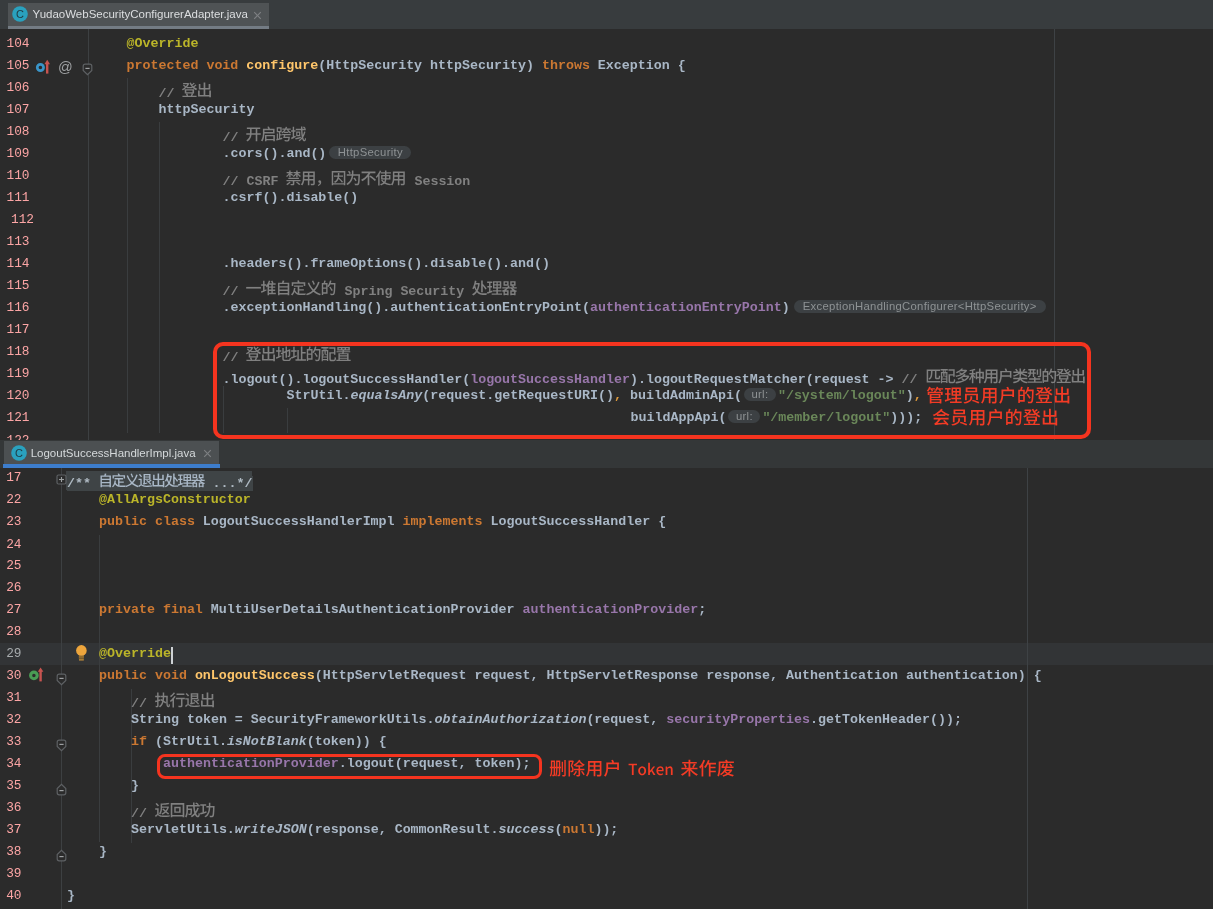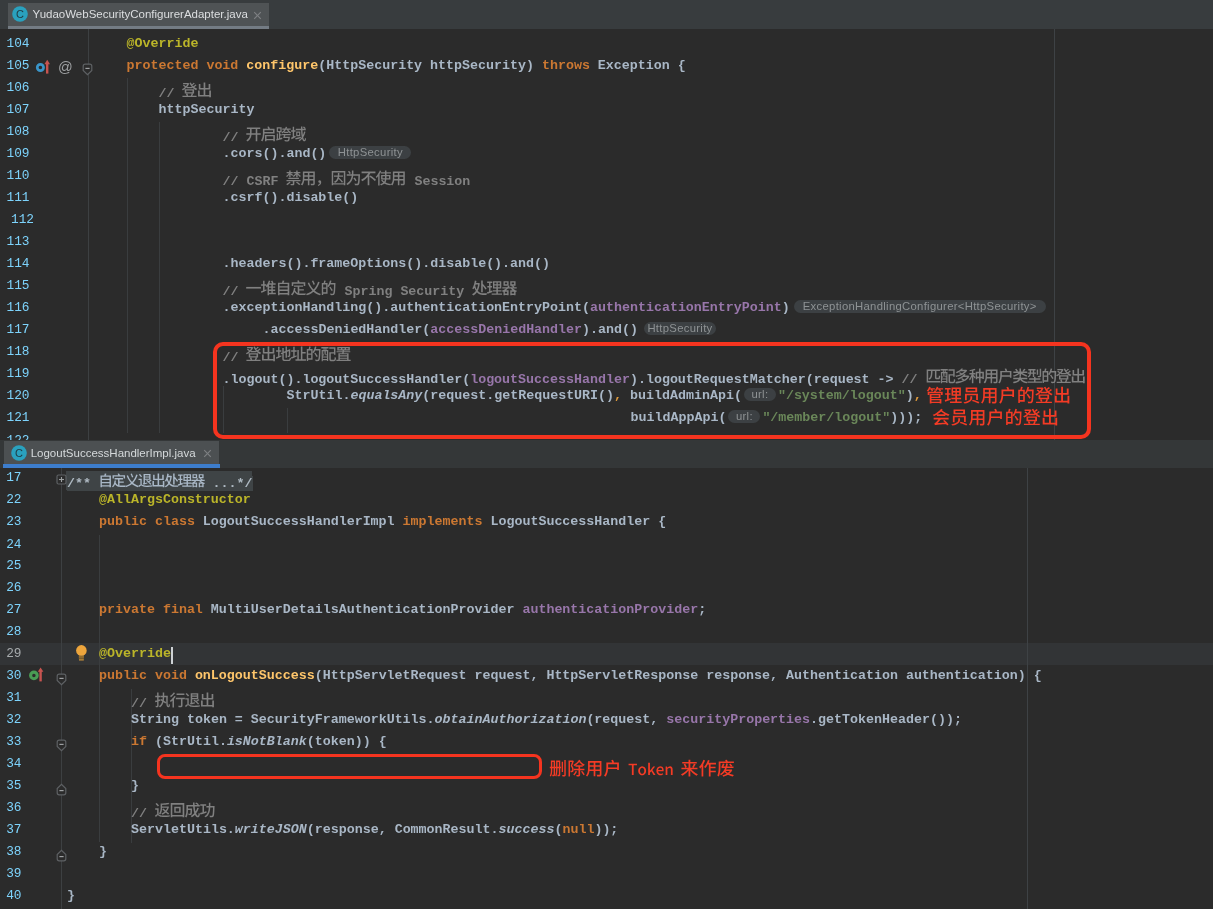--- a/index.html
+++ b/index.html
@@ -1,16 +1,16 @@
 <!DOCTYPE html>
 <html><head><meta charset="utf-8"><style>
 html,body{margin:0;padding:0;background:#2b2b2b;width:1213px;height:909px;overflow:hidden}
 #root{position:absolute;width:1213px;height:909px;font-family:"Liberation Mono",monospace;font-size:13.328px}
 .cl{position:absolute;height:22px;line-height:16.5px;white-space:pre;color:#A9B7C6;font-weight:bold}
-.ln,.lnb{position:absolute;height:22px;line-height:16.5px;text-align:right;color:#7dd3fc;font-size:12.8px}
+.ln,.lnb{position:absolute;height:22px;line-height:16.5px;text-align:right;color:#fca5a5;font-size:12.8px}
 .lnb{color:#A7ABAD}
 .d{color:#A9B7C6}.k{color:#CC7832}.an{color:#BBB529}.m{color:#FFC66B}.s{color:#6A8759}
 .c{color:#808080}.f{color:#9876AA}.o{color:#DF9A3C}
 .si{font-style:italic}.fi{color:#9876AA;font-style:italic}
 .fold{background:#3F4446;color:#AFBAC3}
 .cj{display:inline-block}
 .pill{display:inline-block;height:13.5px;line-height:13.5px;border-radius:7px;background:#3C4043;
  color:#8E9294;font-family:"Liberation Sans",sans-serif;font-size:11.3px;text-align:center;font-weight:normal;
  vertical-align:1px;letter-spacing:0.3px}
 .vline{position:absolute;width:1px}
@@ -82,21 +82,20 @@
           <use href="#g81ea" transform="translate(29.50,16) scale(0.01600,-0.01600)"></use>
           <use href="#g5b9a" transform="translate(44.50,16) scale(0.01600,-0.01600)"></use>
           <use href="#g4e49" transform="translate(59.50,16) scale(0.01600,-0.01600)"></use>
           <use href="#g7684" transform="translate(74.50,16) scale(0.01600,-0.01600)"></use>
         </svg> Spring Security <svg class="cj" style="vertical-align:-3.4px" width="45.00" height="20" viewBox="0 0 45.00 20" fill="#808080">
           <use href="#g5904" transform="translate(-0.50,16) scale(0.01600,-0.01600)"></use>
           <use href="#g7406" transform="translate(14.50,16) scale(0.01600,-0.01600)"></use>
           <use href="#g5668" transform="translate(29.50,16) scale(0.01600,-0.01600)"></use>
         </svg></span></div>
     <div class="cl" style="left:222.5px;top:299.90px"><span class="d">.exceptionHandling().authenticationEntryPoint(</span><span class="f">authenticationEntryPoint</span><span class="d">)</span><span class="pill" style="width:252px;margin-left:4px;margin-right:0px">ExceptionHandlingConfigurer&lt;HttpSecurity&gt;</span></div>
-    <div class="cl" style="left:262.5px;top:321.90px"><span class="d">.accessDeniedHandler(</span><span class="f">accessDeniedHandler</span><span class="d">).and()</span><span class="pill" style="width:72px;margin-left:6px;margin-right:0px">HttpSecurity</span></div>
     <div class="cl" style="left:222.5px;top:343.90px"><span class="c">// <svg class="cj" style="vertical-align:-3.4px" width="105.00" height="20" viewBox="0 0 105.00 20" fill="#808080">
           <use href="#g767b" transform="translate(-0.50,16) scale(0.01600,-0.01600)"></use>
           <use href="#g51fa" transform="translate(14.50,16) scale(0.01600,-0.01600)"></use>
           <use href="#g5730" transform="translate(29.50,16) scale(0.01600,-0.01600)"></use>
           <use href="#g5740" transform="translate(44.50,16) scale(0.01600,-0.01600)"></use>
           <use href="#g7684" transform="translate(59.50,16) scale(0.01600,-0.01600)"></use>
           <use href="#g914d" transform="translate(74.50,16) scale(0.01600,-0.01600)"></use>
           <use href="#g7f6e" transform="translate(89.50,16) scale(0.01600,-0.01600)"></use>
         </svg></span></div>
     <div class="cl" style="left:222.5px;top:365.90px"><span class="d">.logout().logoutSuccessHandler(</span><span class="f">logoutSuccessHandler</span><span class="d">).logoutRequestMatcher(request -&gt; </span><span class="c">// <svg class="cj" style="vertical-align:-3.4px" width="159.50" height="20" viewBox="0 0 159.50 20" fill="#808080">
@@ -150,20 +149,21 @@
     <div class="cl" style="left:99.0px;top:646.40px"><span class="an">@Override</span></div>
     <div class="cl" style="left:99.0px;top:668.40px"><span class="k">public void </span><span class="m">onLogoutSuccess</span><span class="d">(HttpServletRequest request, HttpServletResponse response, Authentication authentication) {</span></div>
     <div class="cl" style="left:131.0px;top:690.40px"><span class="c">// <svg class="cj" style="vertical-align:-3.4px" width="60.00" height="20" viewBox="0 0 60.00 20" fill="#808080">
           <use href="#g6267" transform="translate(-0.50,16) scale(0.01600,-0.01600)"></use>
           <use href="#g884c" transform="translate(14.50,16) scale(0.01600,-0.01600)"></use>
           <use href="#g9000" transform="translate(29.50,16) scale(0.01600,-0.01600)"></use>
           <use href="#g51fa" transform="translate(44.50,16) scale(0.01600,-0.01600)"></use>
         </svg></span></div>
     <div class="cl" style="left:131.0px;top:712.40px"><span class="d">String token = SecurityFrameworkUtils.</span><span class="si">obtainAuthorization</span><span class="d">(request, </span><span class="f">securityProperties</span><span class="d">.getTokenHeader());</span></div>
     <div class="cl" style="left:131.0px;top:734.40px"><span class="k">if</span><span class="d"> (StrUtil.</span><span class="si">isNotBlank</span><span class="d">(token)) {</span></div>
+    <div class="cl" style="left:163.0px;top:756.40px"><span class="f">authenticationProvider</span><span class="d">.logout(request, token);</span></div>
     <div class="cl" style="left:131.0px;top:778.40px"><span class="d">}</span></div>
     <div class="cl" style="left:131.0px;top:800.40px"><span class="c">// <svg class="cj" style="vertical-align:-3.4px" width="60.00" height="20" viewBox="0 0 60.00 20" fill="#808080">
           <use href="#g8fd4" transform="translate(-0.50,16) scale(0.01600,-0.01600)"></use>
           <use href="#g56de" transform="translate(14.50,16) scale(0.01600,-0.01600)"></use>
           <use href="#g6210" transform="translate(29.50,16) scale(0.01600,-0.01600)"></use>
           <use href="#g529f" transform="translate(44.50,16) scale(0.01600,-0.01600)"></use>
         </svg></span></div>
     <div class="cl" style="left:131.0px;top:822.40px"><span class="d">ServletUtils.</span><span class="si">writeJSON</span><span class="d">(response, CommonResult.</span><span class="si">success</span><span class="d">(</span><span class="k">null</span><span class="d">));</span></div>
     <div class="cl" style="left:99.0px;top:844.40px"><span class="d">}</span></div>
     <div class="cl" style="left:67.0px;top:888.40px"><span class="d">}</span></div>

